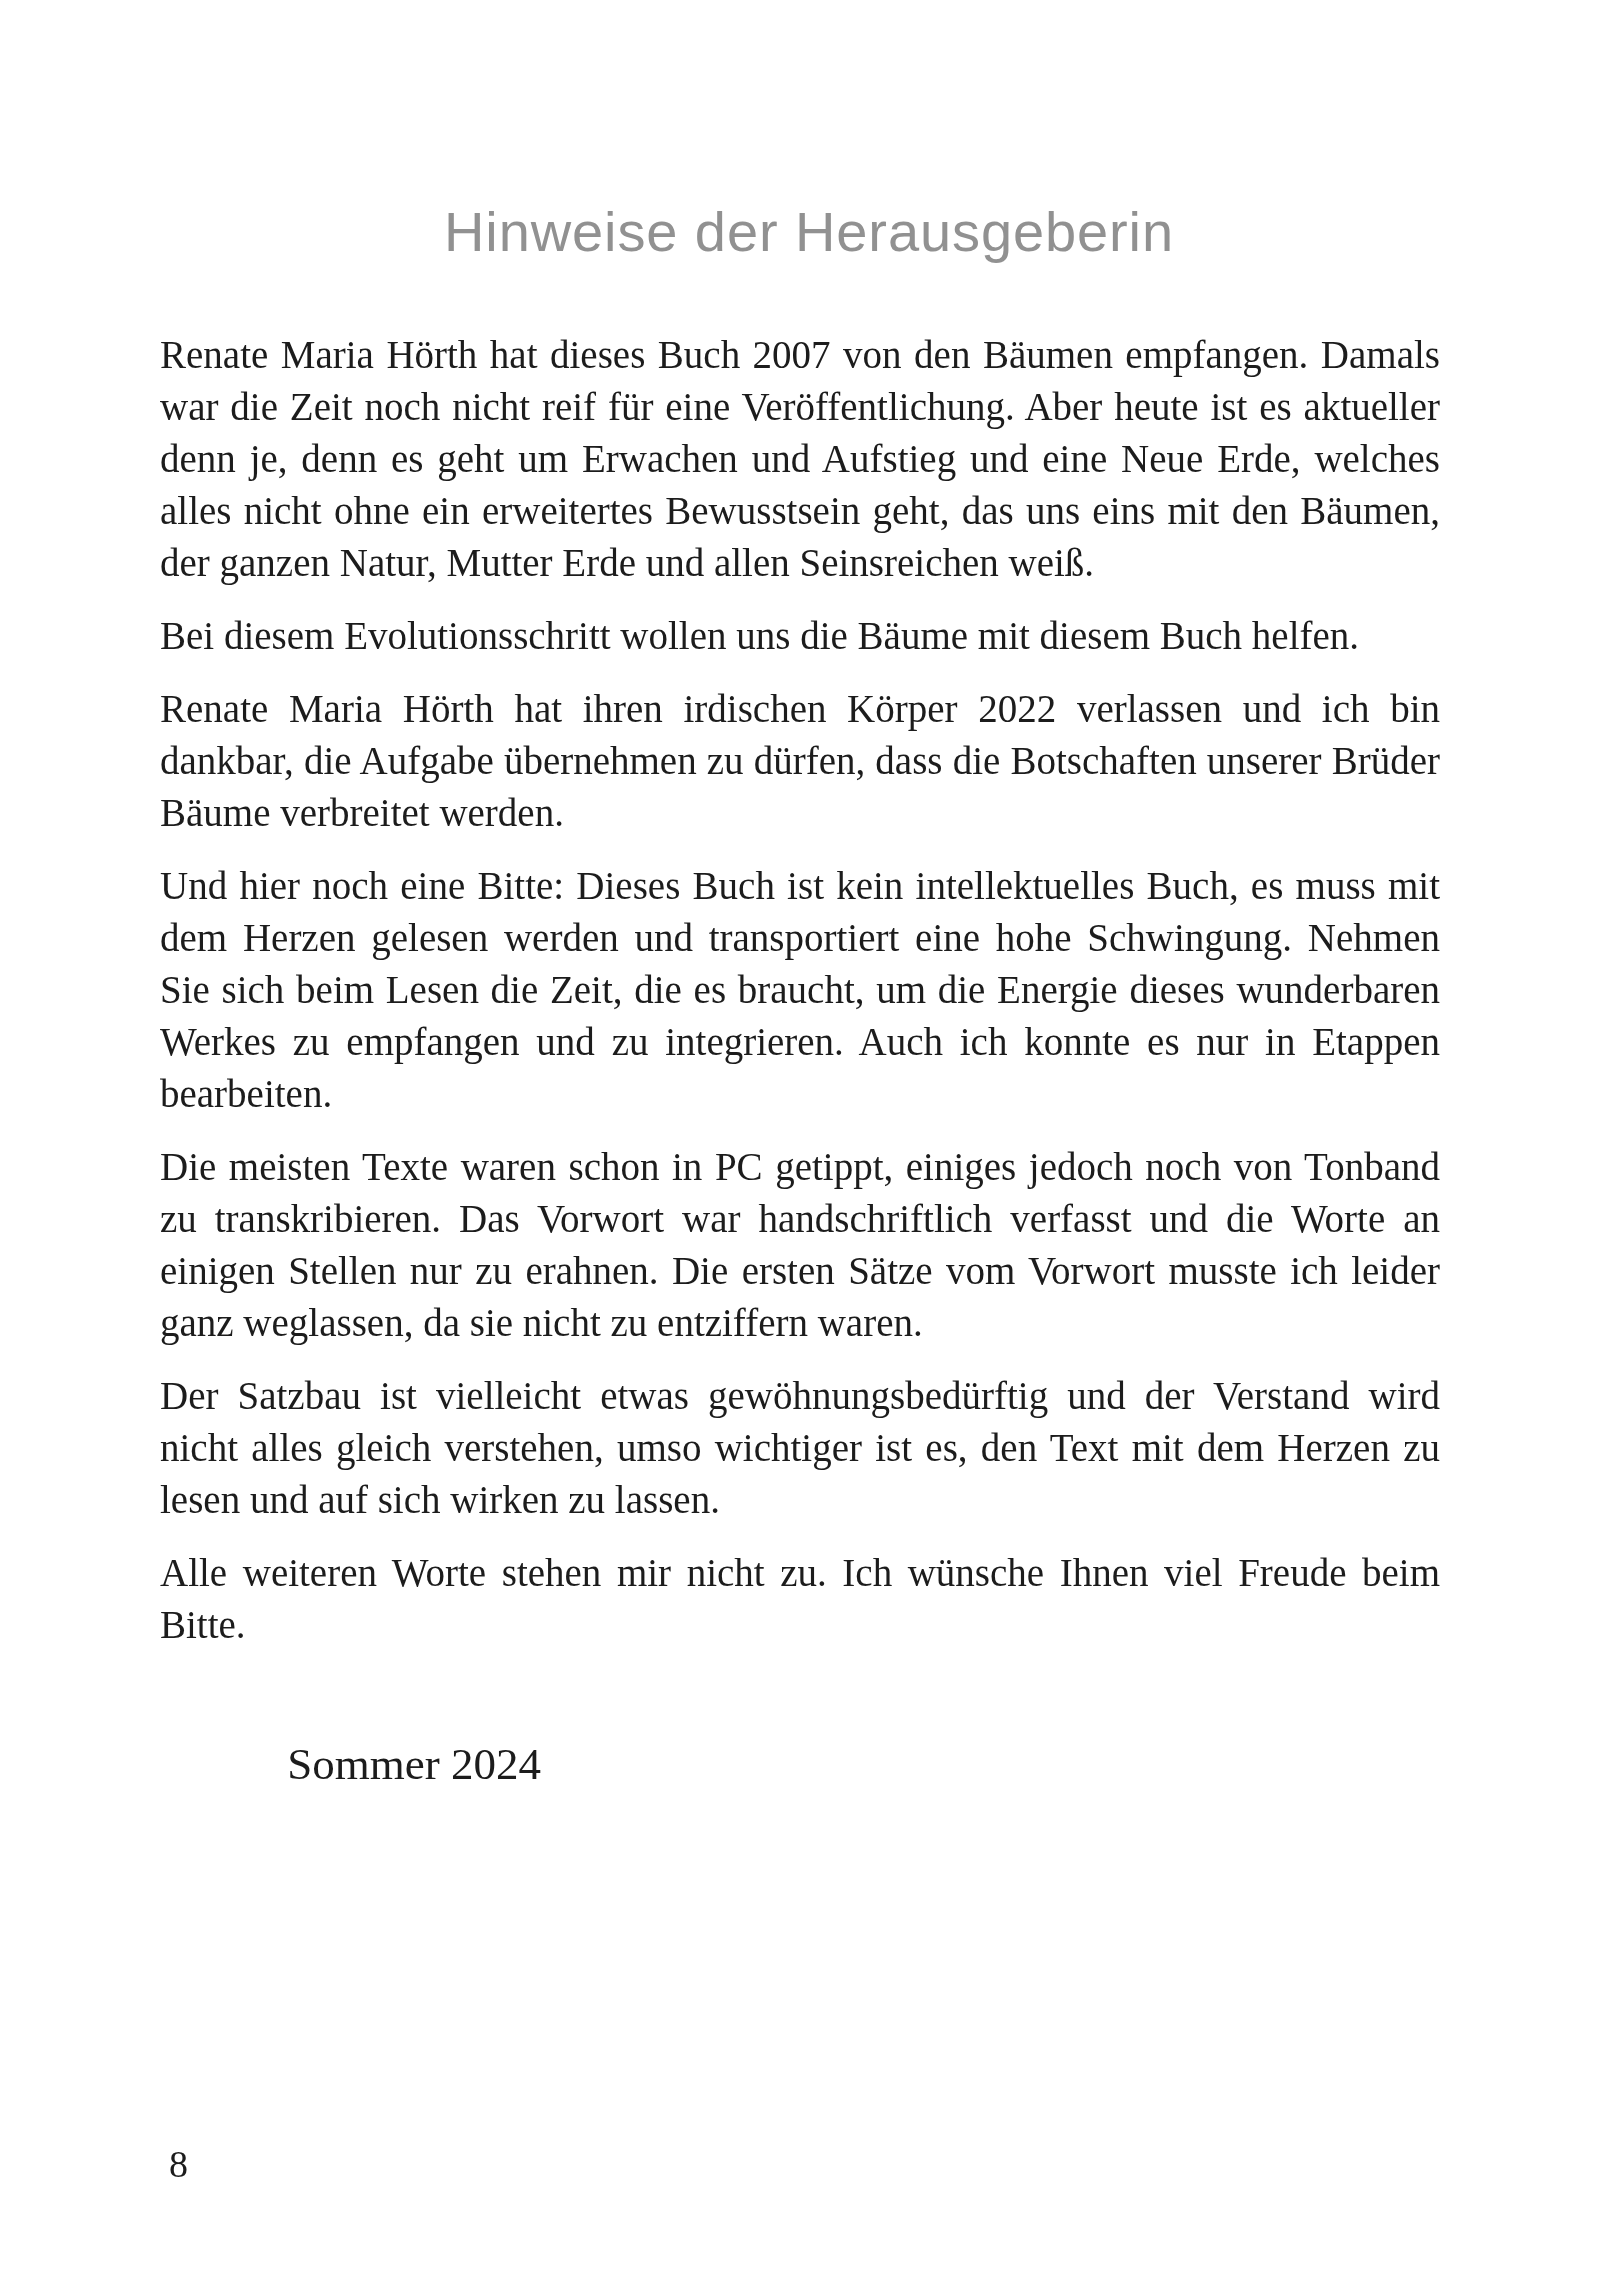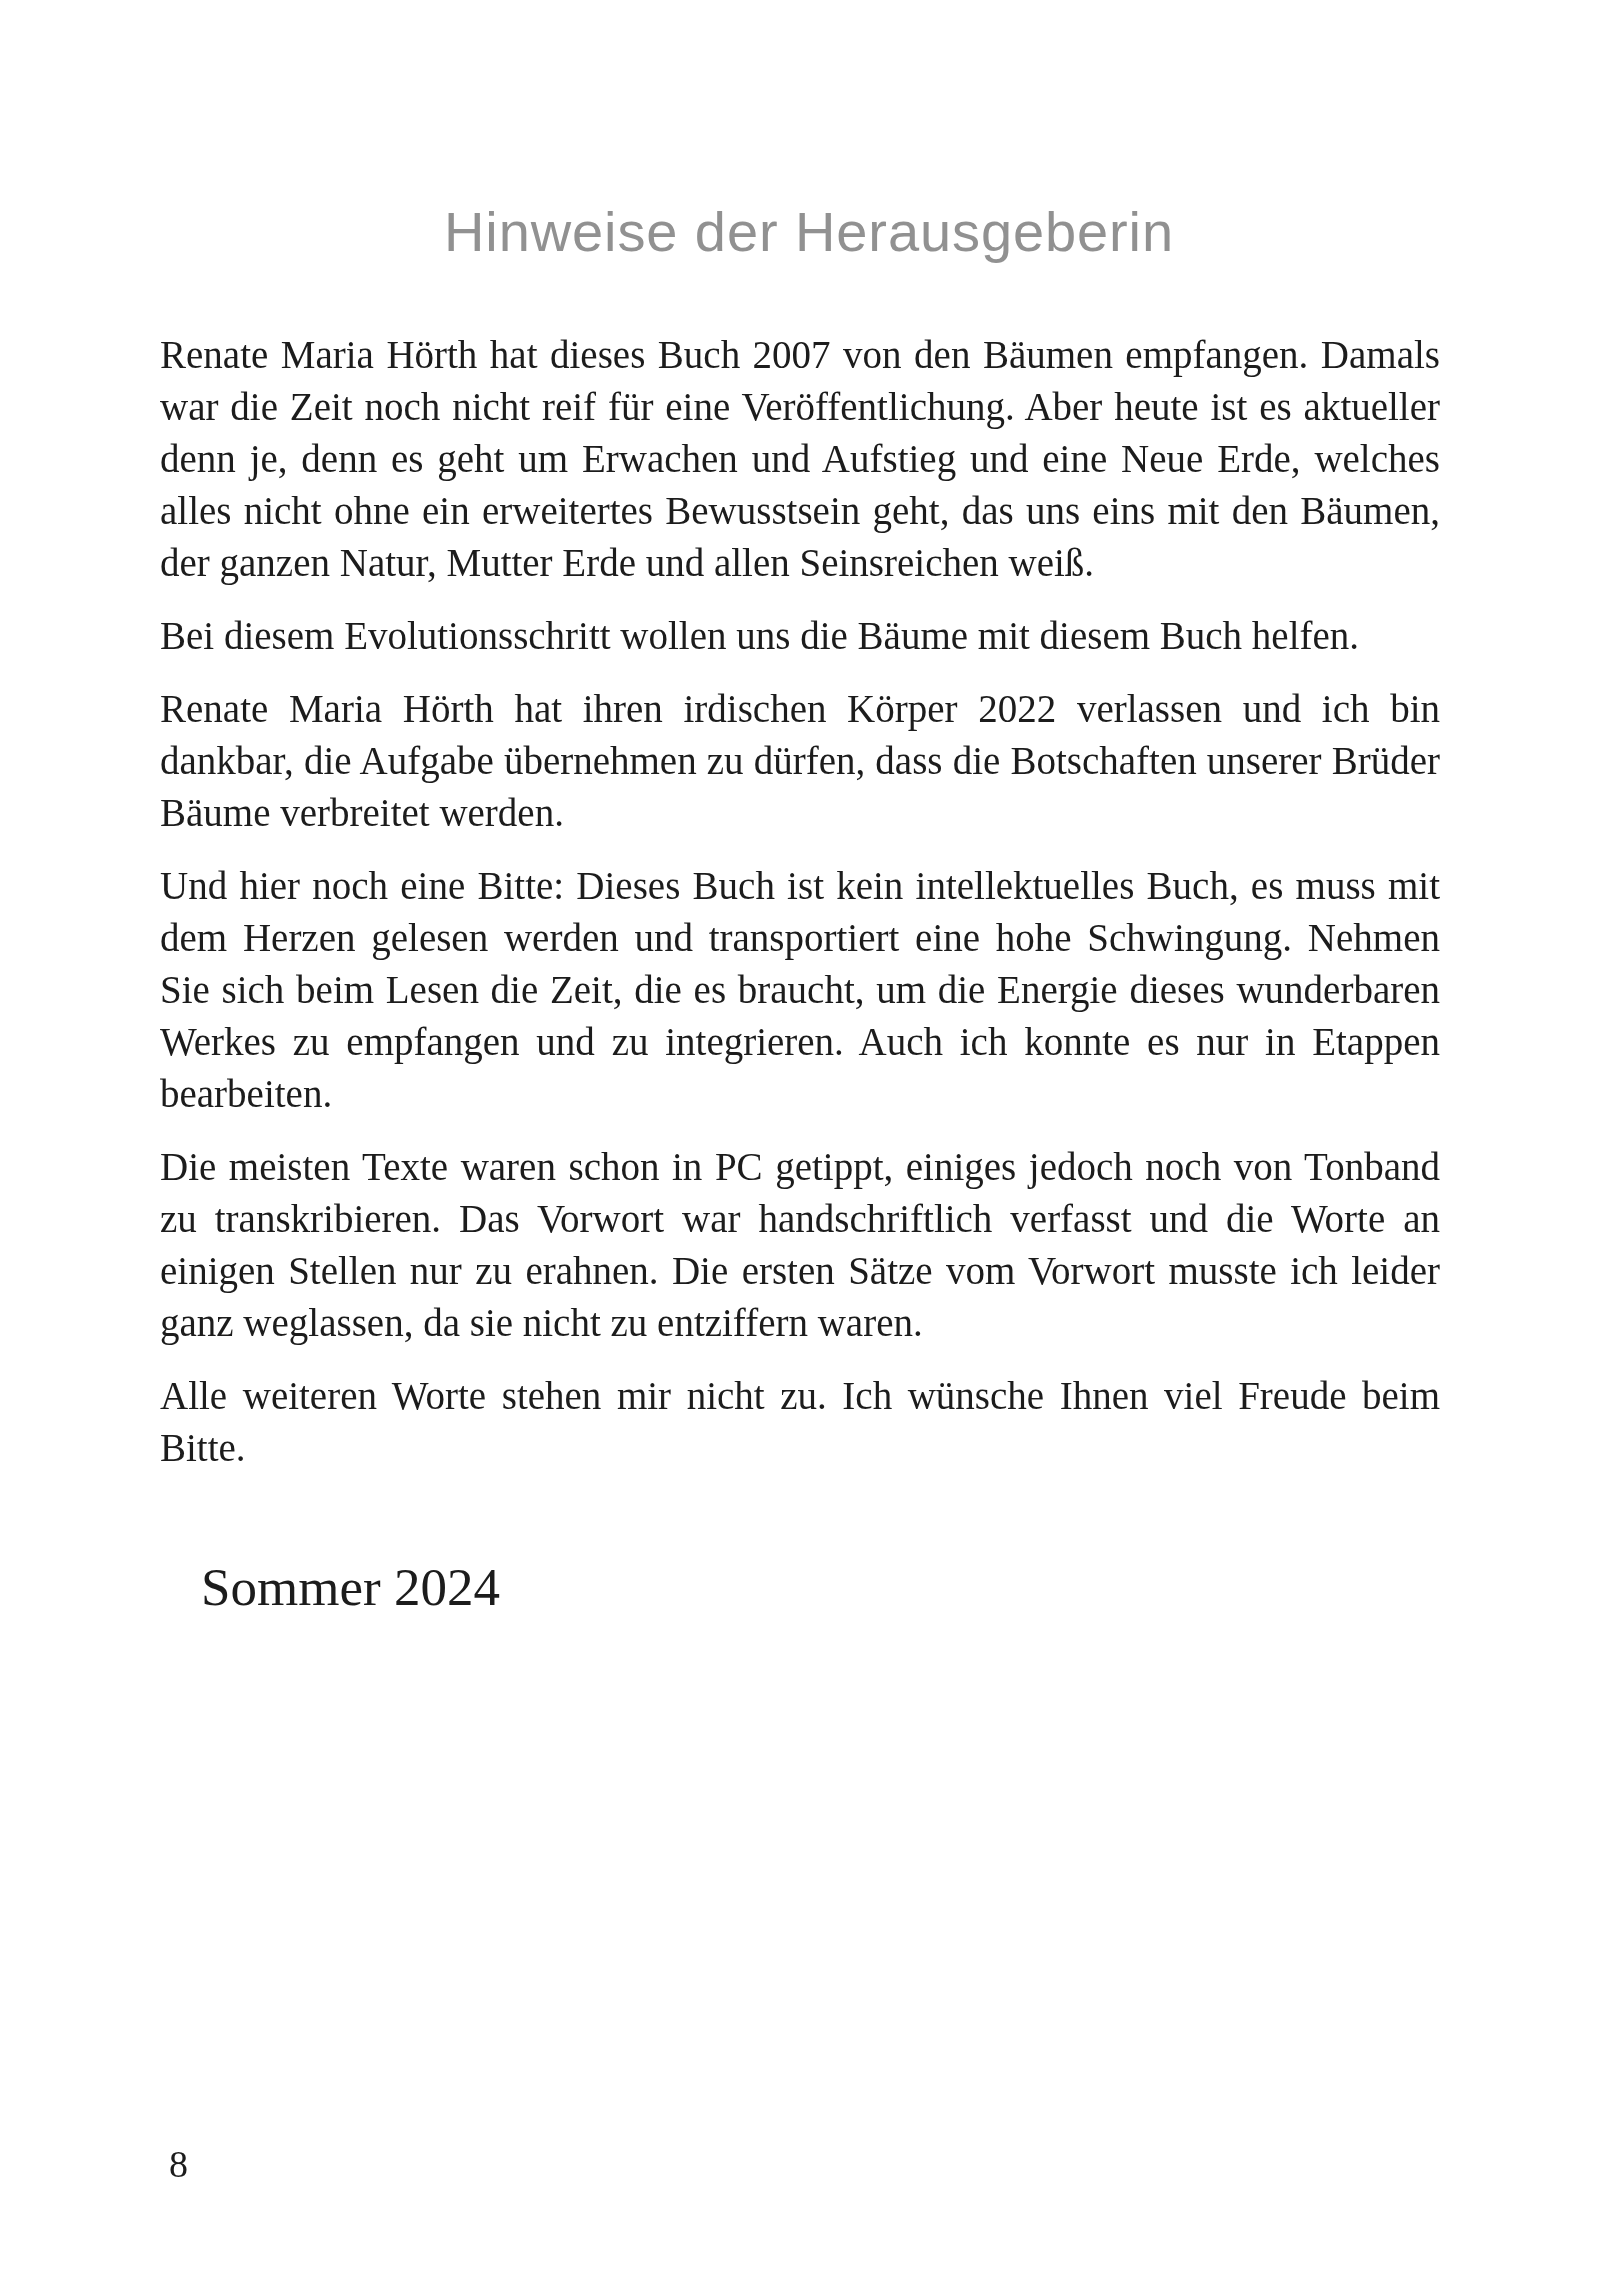--- a/index.html
+++ b/index.html
@@ -47,23 +47,23 @@
   }
 
   .content p {
     margin-bottom: 21px;
   }
 
   .signature {
     display: flex;
     align-items: baseline;
     margin-top: 87px;
-    font-size: 53px;
+    font-size: 45px;
     line-height: 52px;
-    text-align: center;
+    text-align: right;
   }
 
   .sig-date {
     display: inline-block;
     width: 381px;
     flex: 0 0 381px;
   }
 
   .sig-name {
     display: inline-block;
@@ -84,20 +84,21 @@
 <div class="page">
 
   <h1 class="title">Hinweise der Herausgeberin</h1>
 
   <div class="content">
     <p>Renate Maria Hörth hat dieses Buch 2007 von den Bäumen empfangen. Damals war die Zeit noch nicht reif für eine Veröffentlichung. Aber heute ist es aktueller denn je, denn es geht um Erwachen und Aufstieg und eine Neue Erde, welches alles nicht ohne ein erweitertes Bewusstsein geht, das uns eins mit den Bäumen, der ganzen Natur, Mutter Erde und allen Seinsreichen weiß.</p>
     <p>Bei diesem Evolutionsschritt wollen uns die Bäume mit diesem Buch helfen.</p>
     <p>Renate Maria Hörth hat ihren irdischen Körper 2022 verlassen und ich bin dankbar, die Aufgabe übernehmen zu dürfen, dass die Botschaften unserer Brüder Bäume verbreitet werden.</p>
     <p>Und hier noch eine Bitte: Dieses Buch ist kein intellektuelles Buch, es muss mit dem Herzen gelesen werden und transportiert eine hohe Schwingung. Nehmen Sie sich beim Lesen die Zeit, die es braucht, um die Energie dieses wunderbaren Werkes zu empfangen und zu integrieren. Auch ich konnte es nur in Etappen bearbeiten.</p>
     <p>Die meisten Texte waren schon in PC getippt, einiges jedoch noch von Tonband zu transkribieren. Das Vorwort war handschriftlich verfasst und die Worte an einigen Stellen nur zu erahnen. Die ersten Sätze vom Vorwort musste ich leider ganz weglassen, da sie nicht zu entziffern waren.</p>
+    <p>Der Satzbau ist vielleicht etwas gewöhnungsbedürftig und der Verstand wird nicht alles gleich verstehen, umso wichtiger ist es, den Text mit dem Herzen zu lesen und auf sich wirken zu lassen.</p>
     <p>Alle weiteren Worte stehen mir nicht zu. Ich wünsche Ihnen viel Freude beim Bitte.</p>
 
     <div class="signature">
       <span class="sig-date">Sommer 2024</span>
     </div>
   </div>
 
   <div class="page-number">8</div>
 
 </div>

